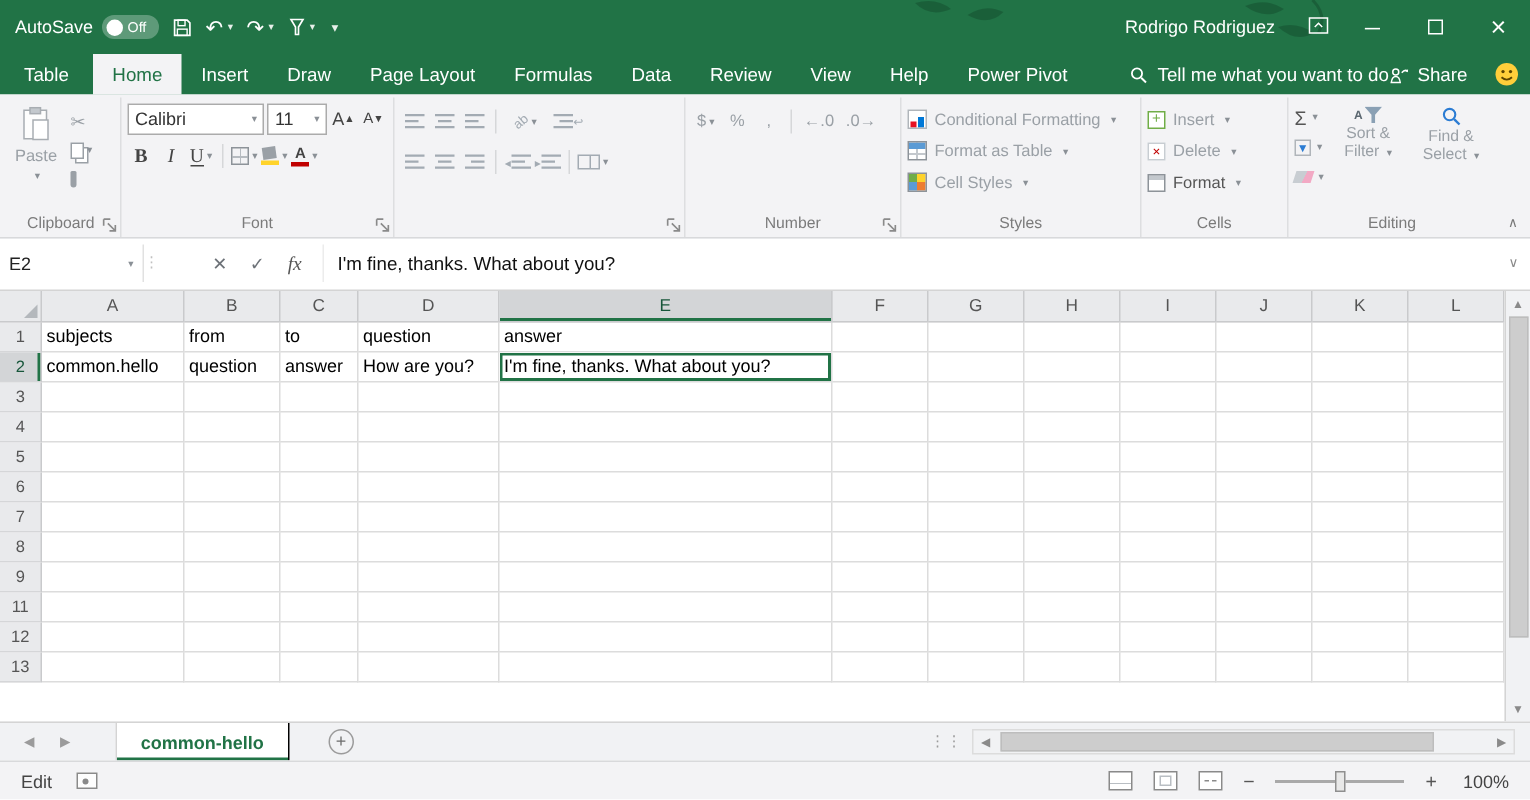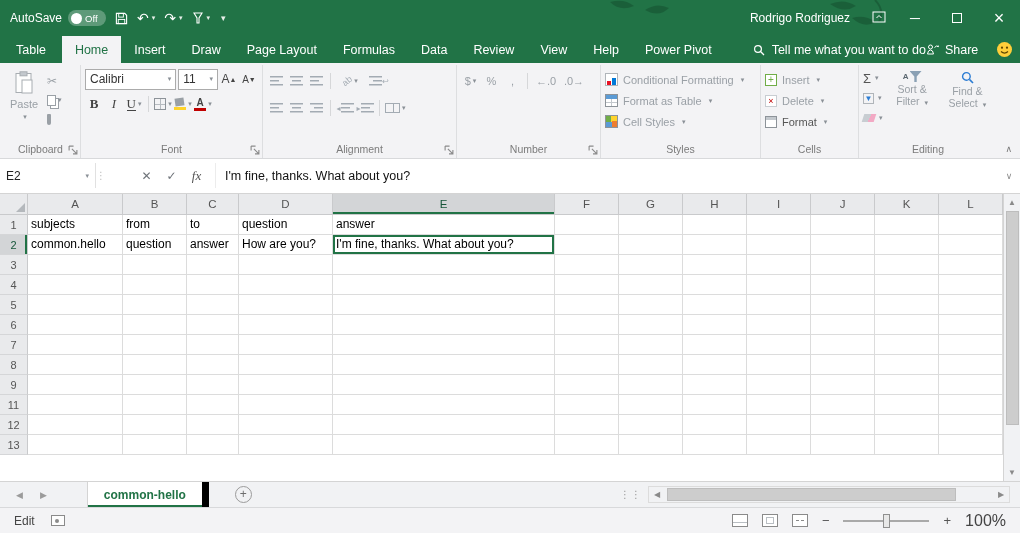--- a/index.html
+++ b/index.html
@@ -24,21 +24,21 @@
   .wbtn { width:42px; height:36px; display:flex; align-items:center; justify-content:center; font-size:14px; }
   .maxbox { width:10px; height:10px; border:1px solid #fff; display:inline-block; }
 
   
   .tabrow { height:27px; background:#217346; display:flex; align-items:stretch; flex:0 0 auto; color:#fff; }
   .rtab { padding:0 13px; display:flex; align-items:center; font-size:12.5px; white-space:nowrap; }
   .rtab.file { padding:0 16px; }
   .rtab.active { background:#f3f3f5; color:#217346; }
   .tellme { display:flex; align-items:center; gap:7px; margin-left:28px; font-size:12.5px; white-space:nowrap; }
   .tr-right { margin-left:auto; display:flex; align-items:center; gap:18px; padding-right:12px; }
-  .sharebtn { display:flex; gap:6px; font-size:12.5px; }
+  .sharebtn { display:flex; align-items:center; gap:6px; font-size:12.5px; }
 
   
   .ribbon { height:96px; background:#f3f3f5; border-bottom:1px solid #d8d9db; display:flex; align-items:stretch; padding:2px 0 0 1px; position:relative; flex:0 0 auto; }
   .rgroup { display:flex; flex-direction:column; border-right:1px solid #dddee0; padding:3px 4px 0 4px; position:relative; }
   .gbody { flex:1; display:flex; }
   .glabel { height:16px; line-height:15px; text-align:center; font-size:10.5px; color:#7b7b7b; }
   .launcher { position:absolute; right:2px; bottom:3px; width:10px; height:10px; color:#8a8a8a; }
   .collapse { position:absolute; right:8px; bottom:4px; color:#777; font-size:9px; }
   .dd { font-size:7px; color:#8a9096; margin-left:2px; }
   .dis { color:#9aa0a6; }
@@ -131,42 +131,42 @@
   .rh.sel { background:#d3d5d7; color:#17563a; box-shadow:inset -2px 0 0 #217346; }
   .gc { border-right:1px solid #dcdcdc; border-bottom:1px solid #dcdcdc; font-size:12px; color:#000; padding-left:3px; line-height:19px; white-space:nowrap; overflow:hidden; flex:0 0 auto; }
   .gc.active { box-shadow:inset 0 0 0 2px #217346; background:#fff; }
   .vscroll { width:17px; border-left:1px solid #d4d4d4; background:#f1f2f4; display:flex; flex-direction:column; align-items:center; padding:1px 0; flex:0 0 auto; }
   .varrow { height:15px; color:#8a8a8a; font-size:8px; display:flex; align-items:center; }
   .vthumb { flex:1; width:13px; background:#cdcdcd; border:1px solid #bdbdbd; margin:1px 0 40px 0; }
 
   
   .sheetbar { height:26px; background:#f1f2f4; border-top:1px solid #d4d4d4; display:flex; align-items:stretch; flex:0 0 auto; }
   .snav { display:flex; align-items:center; gap:17px; padding:0 14px 0 16px; color:#9b9b9b; font-size:9px; }
-  .sheettab { margin-left:26px; padding:0 16px; background:#fff; border-left:1px solid #d4d4d4; border-right:7px solid #000000; display:flex; align-items:center; font-size:12px; font-weight:bold; color:#217346; box-shadow:inset 0 -2px 0 #217346; }
+  .sheettab { margin-left:16px; padding:0 16px; background:#fff; border-left:1px solid #d4d4d4; border-right:1px solid #000000; display:flex; align-items:center; font-size:12px; font-weight:bold; color:#217346; box-shadow:inset 0 -2px 0 #217346; }
   .addsheet { width:17px; height:17px; border:1px solid #9b9b9b; border-radius:50%; color:#6d6d6d; font-size:12px; line-height:14px; text-align:center; align-self:center; margin-left:26px; }
   .splitdots { margin-left:auto; align-self:center; color:#9b9b9b; font-size:10px; letter-spacing:1px; padding:0 6px; }
   .hscroll { width:362px; align-self:center; height:17px; display:flex; align-items:center; background:#f1f2f4; border:1px solid #dcdcdc; margin-right:10px; }
   .harrow { width:16px; text-align:center; color:#8a8a8a; font-size:8px; }
   .htrack { flex:1; height:100%; position:relative; }
   .hthumb { position:absolute; left:2px; top:1px; bottom:1px; width:88%; background:#cdcdcd; border:1px solid #bdbdbd; }
 
   
   .statusbar { height:26px; background:#f3f3f5; border-top:1px solid #d8d9db; display:flex; align-items:center; flex:0 0 auto; }
   .mode { margin-left:14px; font-size:12px; color:#444; }
   .macro-ic { width:14px; height:11px; border:1px solid #8a8a8a; background:#fdfdfd; margin-left:16px; position:relative; }
   .macro-ic::after { content:""; position:absolute; left:3px; top:3px; width:4px; height:4px; background:#8a8a8a; border-radius:50%; }
   .sb-right { margin-left:auto; display:flex; align-items:center; gap:14px; padding-right:14px; }
   .view-ic { width:16px; height:13px; border:1px solid #8a8a8a; background:#fff; position:relative; }
   .view-ic.normal { background:linear-gradient(to bottom, #fff 7px, #b9bec3 7px 8px, #fff 8px); }
   .view-ic.pagelayout::after { content:""; position:absolute; left:3px; right:3px; top:2px; bottom:2px; border:1px solid #b9bec3; }
   .view-ic.pagebreak::after { content:""; position:absolute; left:3px; right:3px; top:5px; border-top:1px dashed #8a8a8a; }
   .zoomsym { color:#555; font-size:13px; }
   .ztrack { width:86px; height:2px; background:#a9a9a9; position:relative; }
   .zthumb { position:absolute; left:50%; top:-6px; width:7px; height:14px; margin-left:-3px; background:#e8e8e8; border:1px solid #8f8f8f; }
-  .zoomlvl { font-size:16px; color:#444; min-width:34px; text-align:right; }
+  .zoomlvl { font-size:12px; color:#444; min-width:34px; text-align:right; }
 </style>
 </head>
 <body>
 
 <div class="window">
 
   <div class="titlebar">
     <svg class="deco" width="300" height="36" viewBox="0 0 300 36">
       <g fill="#12492b">
         <path d="M20 2 q14 -4 24 4 q-14 6 -24 -4z"></path>
@@ -383,21 +383,20 @@
               <span style="font-size:8px;color:#a3abb3">▸</span>
               <span class="bars"></span>
             </span>
           <span class="vsep"></span>
           <span class="ibtn">
               <span class="merge-ic"></span>
               <span class="dd">▾</span>
             </span>
         </div>
       </div>
-      <div class="glabel">Alignment</div>
       <svg class="launcher" width="9" height="9" viewBox="0 0 9 9">
         <path d="M1 1 h4 M1 1 v4 M3.5 3.5 l4 4 M8 4.5 v3.5 h-3.5" fill="none" stroke="#8a8a8a"></path>
       </svg>
     </div>
 
     <div class="rgroup" style="width:144px">
       <div style="display:flex; flex-direction:column; gap:5px; flex:1; padding-top:2px">
         <div class="rrow">
           <span class="nbtn">
               <span>$</span>

